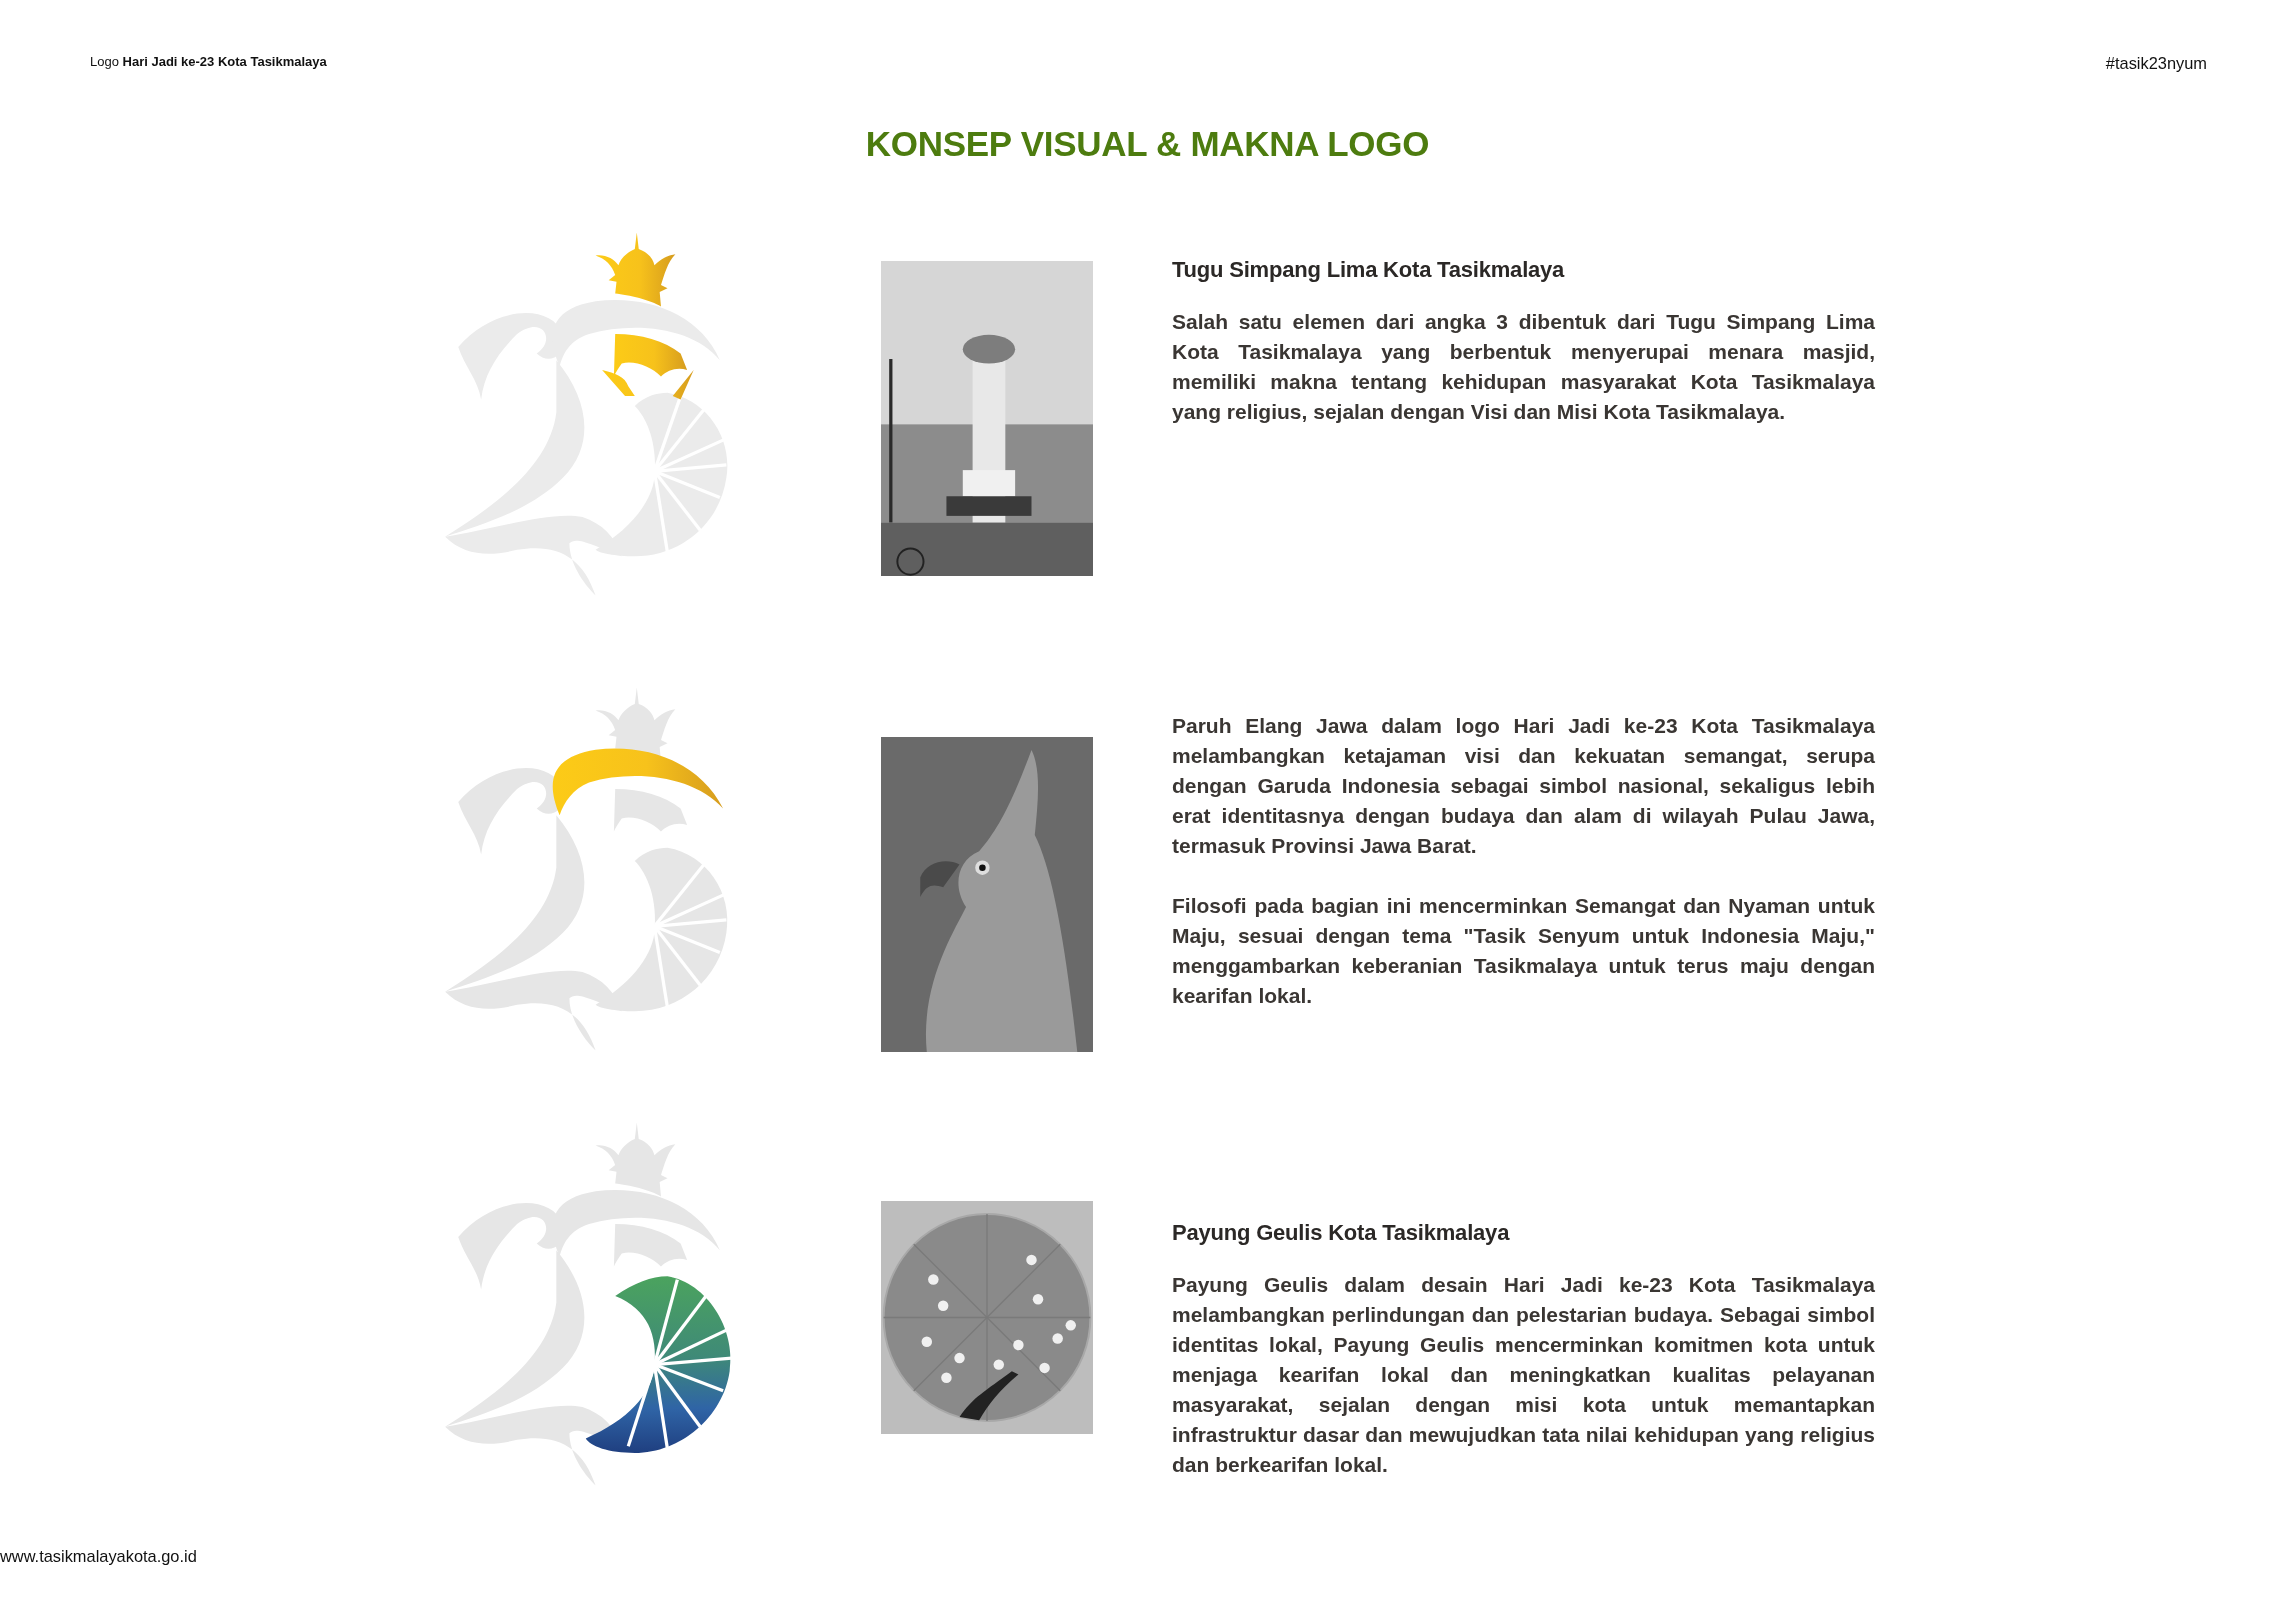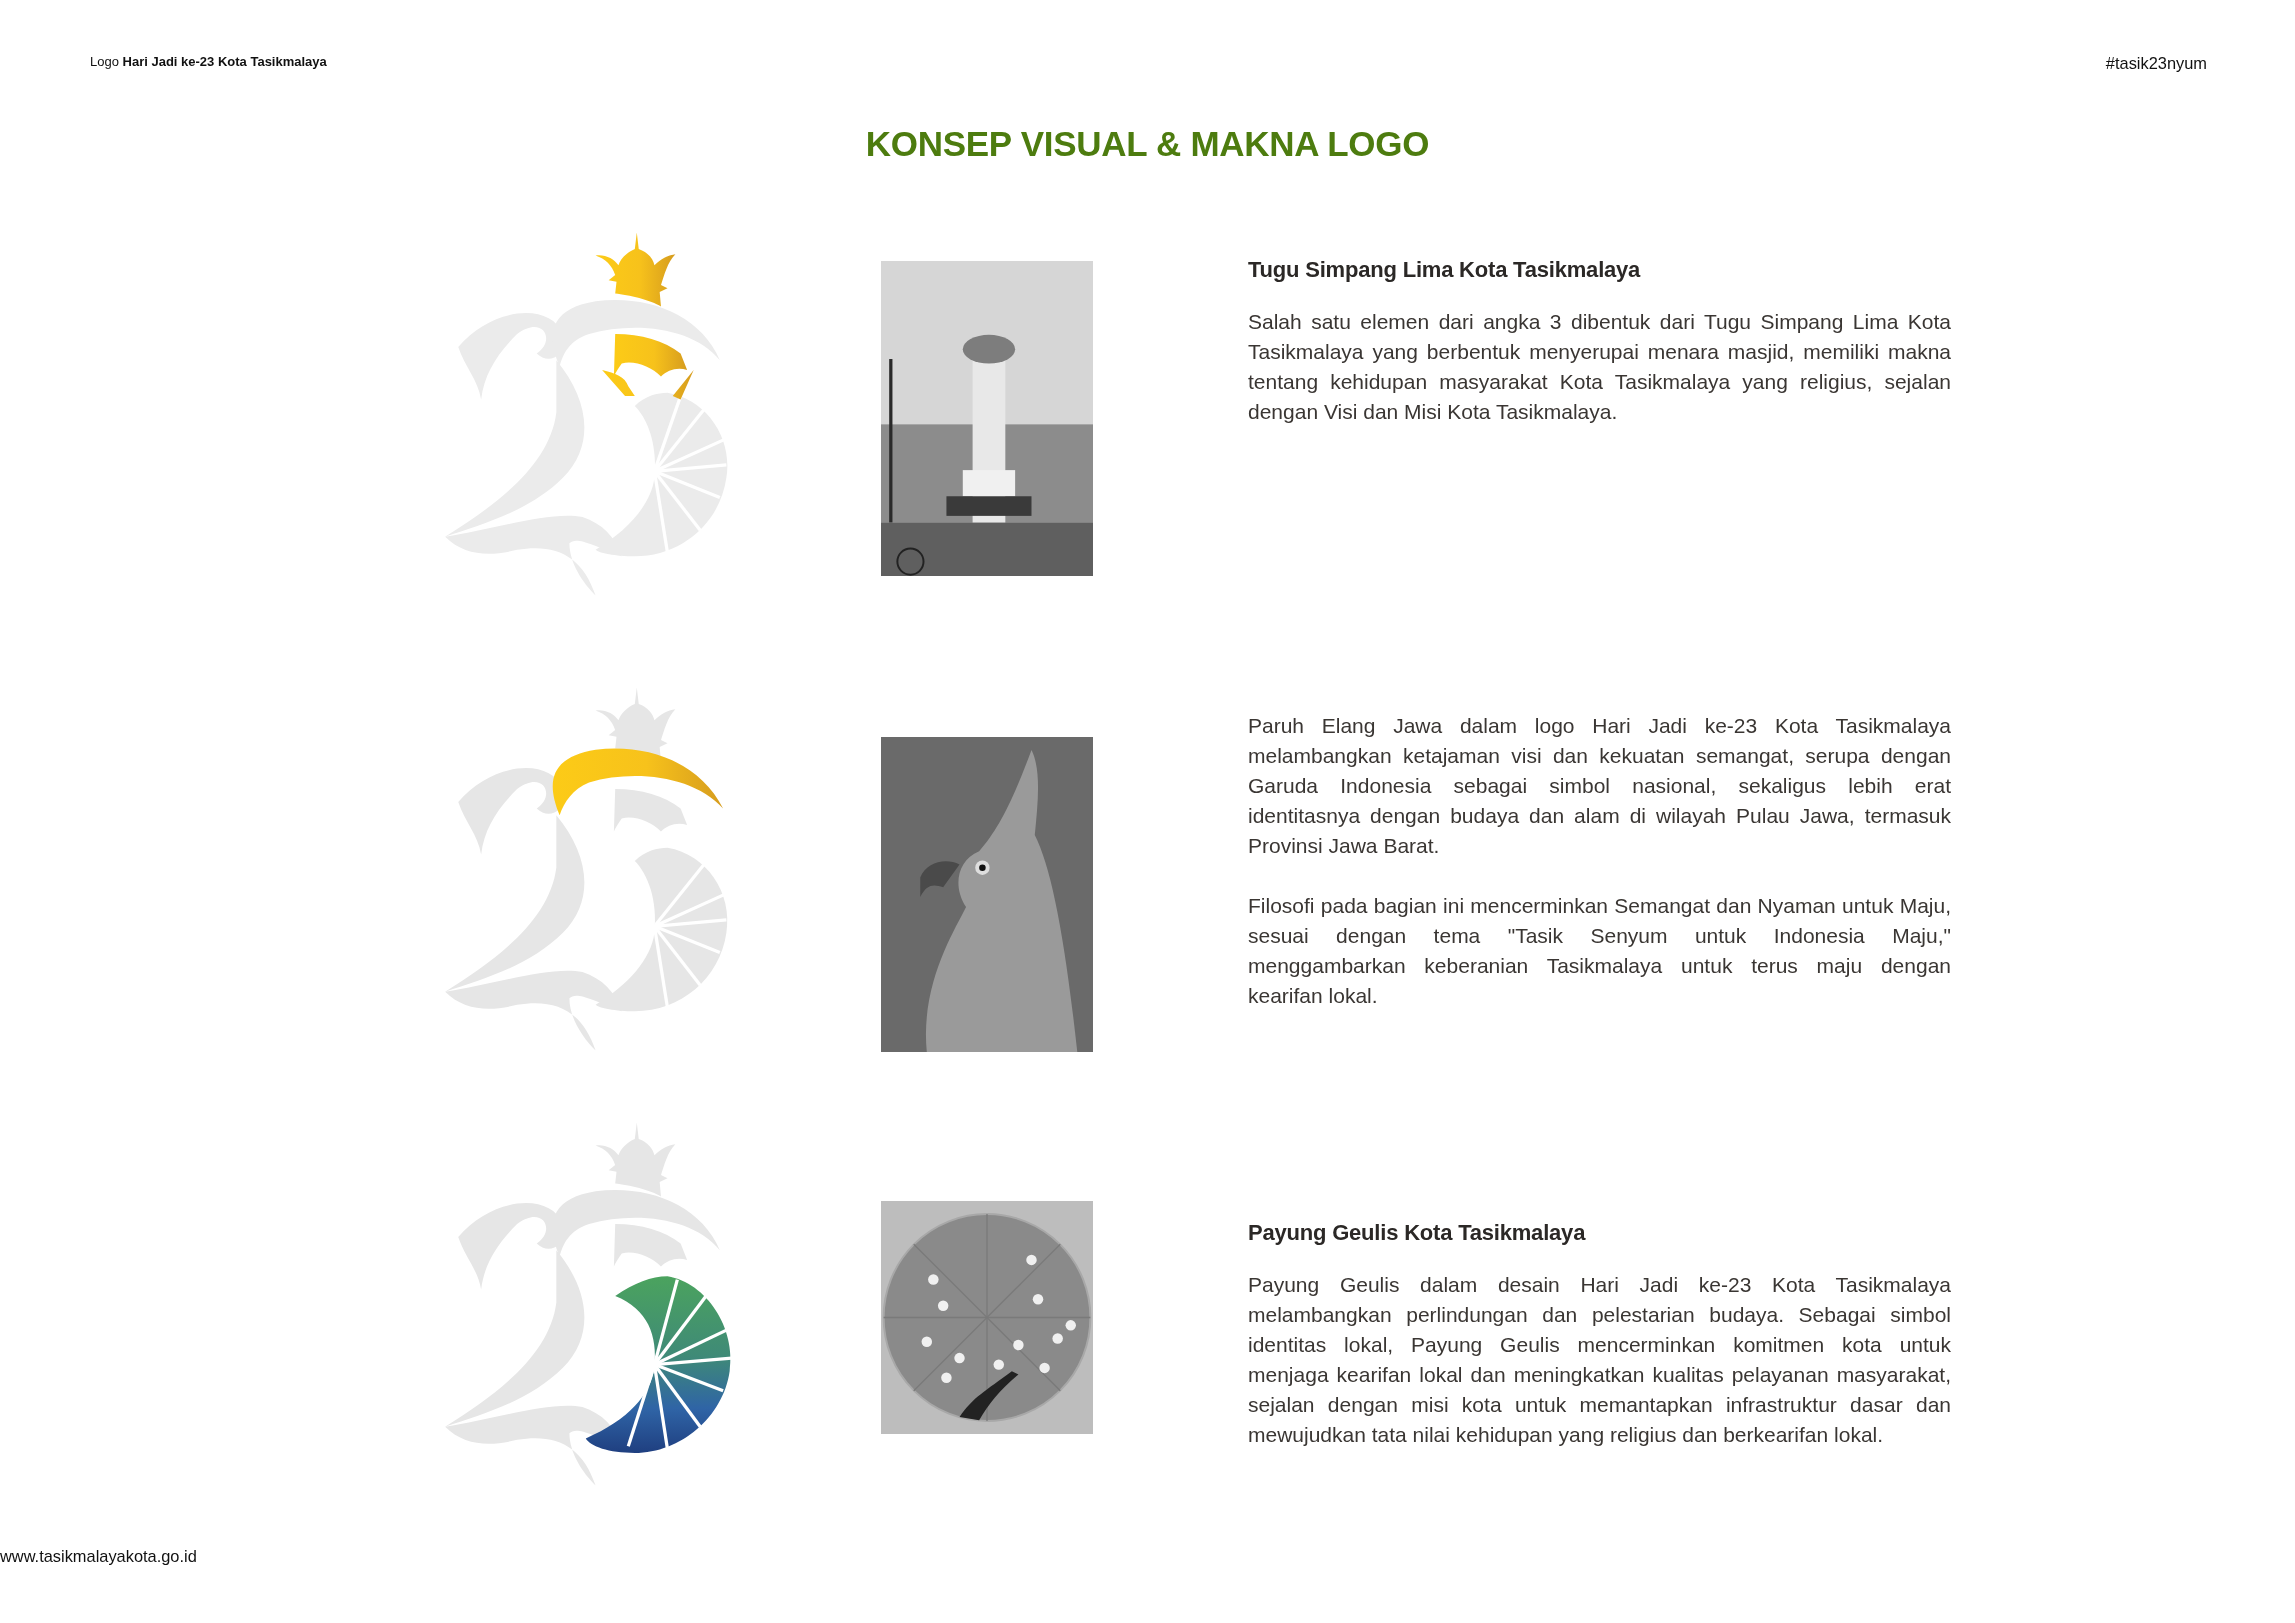--- a/index.html
+++ b/index.html
@@ -8,23 +8,23 @@
   .hdr-left { position: absolute; left: 90px; top: 54px; font-size: 13px; color: #111; }
   .hdr-left b { font-weight: 700; }
   .hdr-right { position: absolute; right: 88px; top: 54px; font-size: 16.4px; color: #111; }
   .page-title { position: absolute; left: 0; width: 100%; top: 124px; text-align: center;
                 font-size: 35px; font-weight: 700; color: #4d7c0f; letter-spacing: -0.3px; }
   .footer-url { position: absolute; left: 0; width: 100%; top: 1547px; text-align: left;
                 font-size: 16.4px; color: #111; }
   .section { position: absolute; left: 0; width: 100%; }
   .logo { position: absolute; left: 419px; width: 327px; }
   .photo { position: absolute; left: 881px; width: 212px; overflow: hidden; background: #9a9a9a; }
-  .text-col { position: absolute; left: 1248px; width: 703px; }
+  .text-col { position: absolute; left: 1172px; width: 703px; }
   .sec-heading { font-size: 22px; font-weight: 700; color: #2b2826; margin: 0 0 23.6px 0; letter-spacing: -0.2px; }
-  .para { font-size: 21px; line-height: 30px; color: #3a3633; text-align: justify; margin: 0 0 30px 0; font-weight: 400; }
+  .para { font-size: 21px; line-height: 30px; color: #3a3633; text-align: justify; margin: 0 0 30px 0; font-weight: 700; }
 </style>
 </head>
 <body>
 
 <div class="hdr-left">
   <span>Logo</span>
   <b>Hari Jadi ke-23 Kota Tasikmalaya</b>
 </div>
 <div class="hdr-right">#tasik23nyum</div>
 

